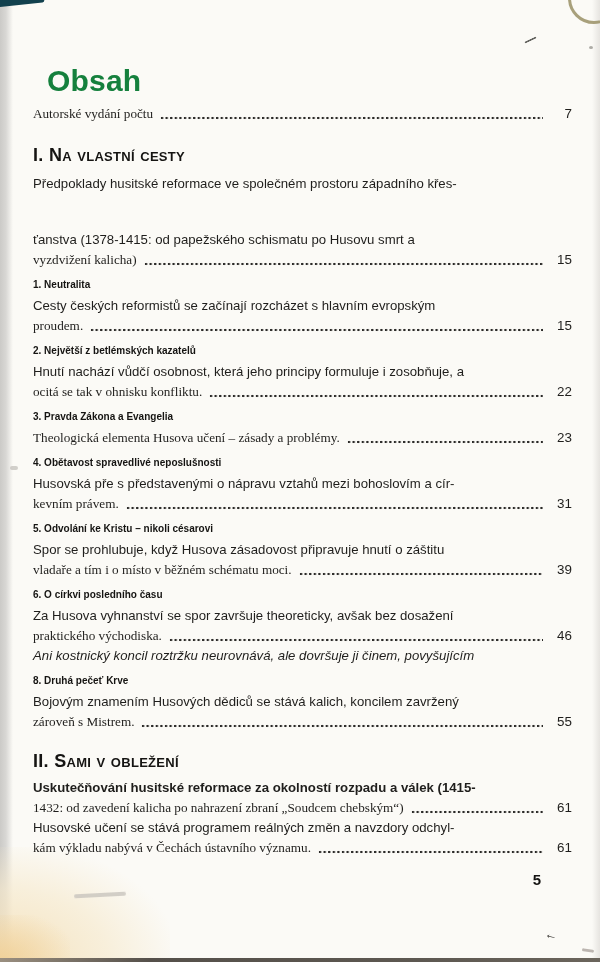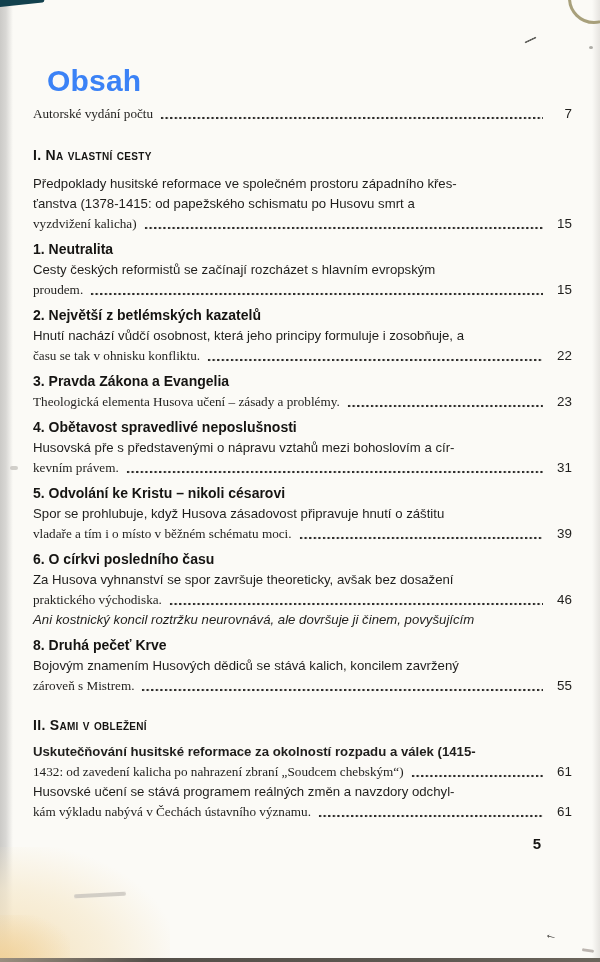--- a/index.html
+++ b/index.html
@@ -29,27 +29,27 @@
     border-radius:3px;transform:rotate(-3deg);opacity:.8;filter:blur(0.4px);}
   .mark-strip{position:absolute;left:10px;top:466px;width:8px;height:4px;background:#b5b3ae;border-radius:2px;opacity:.6;}
   .mark-br{position:absolute;left:582px;top:949px;width:12px;height:3px;background:#99918a;transform:rotate(8deg);opacity:.65;border-radius:2px;}
   .mark-arrow{position:absolute;left:545px;top:927px;font-size:13px;color:#3c3a36;
     transform:rotate(14deg);font-weight:bold;}
 
   
   .content{position:absolute;left:0;top:0;width:600px;box-sizing:border-box;
     padding:64px 28px 0 33px;font-size:13.2px;line-height:20px;}
 
-  h1.title{font-size:30px;line-height:34px;font-weight:bold;margin:0 0 6px 14px;color:#3b82f6;letter-spacing:.2px;}
+  h1.title{font-size:30px;line-height:34px;font-weight:bold;margin:0 0 6px 14px;color:#15803d;letter-spacing:.2px;}
 
-  .sec-head{font-size:14px;line-height:26px;font-weight:bold;font-variant:small-caps;
+  .sec-head{font-size:18px;line-height:26px;font-weight:bold;font-variant:small-caps;
     letter-spacing:.3px;color:#151412;margin:0;}
   .sec-head.first{margin-top:18px;margin-bottom:6px;}
   .sec-head.second{margin-top:16px;margin-bottom:4px;}
-  .ch-head{font-size:14px;line-height:20px;font-weight:bold;color:#151412;margin:5px 0 1px 0;}
+  .ch-head{font-size:10px;line-height:20px;font-weight:bold;color:#151412;margin:5px 0 1px 0;}
 
   .jline{width:440px;text-align:justify;}
   .entry-last{display:flex;align-items:flex-end;width:100%;}
   .entry-text{line-height:20px;white-space:nowrap;font-family:Liberation Serif, serif;}
   .leader{flex:1 1 auto;height:20px;margin:0 5px 0 7px;
     background-image:radial-gradient(circle at 2px 2px,#2a2927 1.05px,rgba(0,0,0,0) 1.55px);
     background-size:4.6px 4px;background-repeat:repeat-x;background-position:left calc(100% - 4px);}
   .page-ref{line-height:20px;min-width:24px;text-align:right;font-size:13.4px;white-space:nowrap;}
 
   .front-row{margin-top:6px;}
@@ -78,21 +78,21 @@
 
     <div class="entry-last front-row">
       <span class="entry-text">Autorské vydání počtu</span>
       <span class="leader"></span>
       <span class="page-ref">7</span>
     </div>
 
     <h2 class="sec-head first">I. Na vlastní cesty</h2>
     <div>
       <div class="jline" style="white-space: nowrap;">Předpoklady husitské reformace ve společném prostoru západního křes-</div>
-      <div class="jline" style="white-space: nowrap;">ťanstva (1378-1415: od papežského schismatu po Husovu smrt a</div>
+      <div class="jline" style="white-space: nowrap; margin-top: 36px;">ťanstva (1378-1415: od papežského schismatu po Husovu smrt a</div>
       <div class="entry-last">
         <span class="entry-text">vyzdvižení kalicha)</span>
         <span class="leader"></span>
         <span class="page-ref">15</span>
       </div>
     </div>
 
     <div>
       <h3 class="ch-head">1. Neutralita</h3>
       <div class="jline" style="white-space: nowrap;">Cesty českých reformistů se začínají rozcházet s hlavním evropským</div>
@@ -100,21 +100,21 @@
         <span class="entry-text">proudem.</span>
         <span class="leader"></span>
         <span class="page-ref">15</span>
       </div>
     </div>
 
     <div>
       <h3 class="ch-head">2. Největší z betlémských kazatelů</h3>
       <div class="jline" style="white-space: nowrap;">Hnutí nachází vůdčí osobnost, která jeho principy formuluje i zosobňuje, a</div>
       <div class="entry-last">
-        <span class="entry-text">času se tak v ohnisku konfliktu.</span>
+        <span class="entry-text">ocitá se tak v ohnisku konfliktu.</span>
         <span class="leader"></span>
         <span class="page-ref">22</span>
       </div>
     </div>
 
     <div>
       <h3 class="ch-head">3. Pravda Zákona a Evangelia</h3>
       <div class="entry-last">
         <span class="entry-text">Theologická elementa Husova učení – zásady a problémy.</span>
         <span class="leader"></span>

